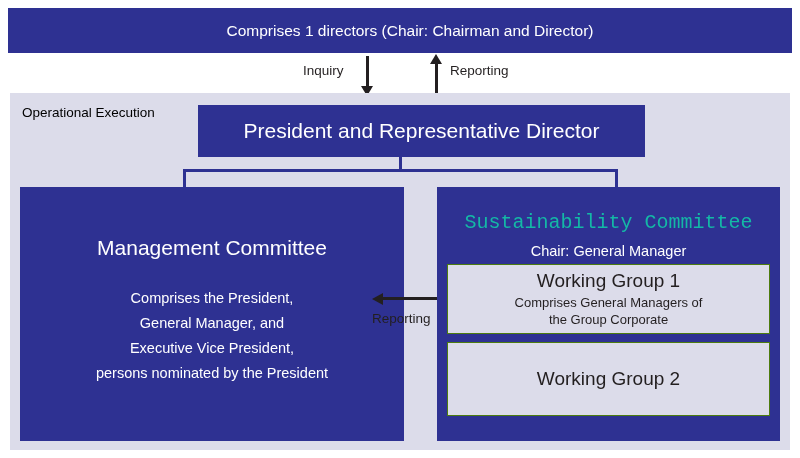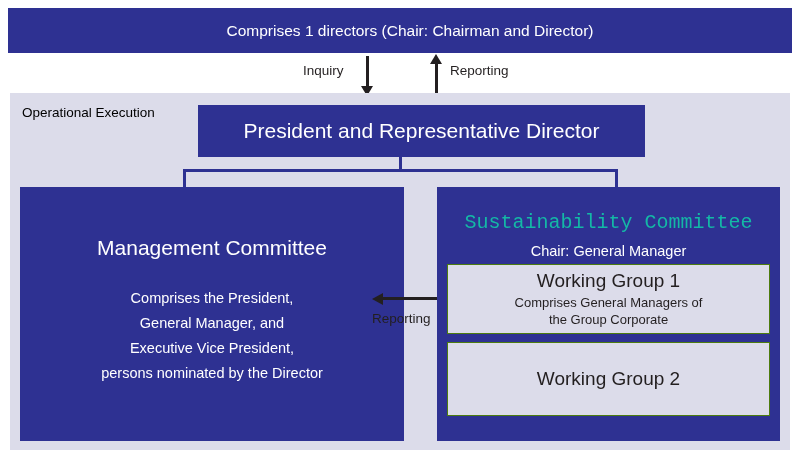--- a/index.html
+++ b/index.html
@@ -292,21 +292,21 @@
     <div class="conn conn-h-bus"></div>
     <div class="conn conn-v-left"></div>
     <div class="conn conn-v-right"></div>
 
     <div class="mgmt-box">
       <span class="mgmt-title">Management Committee</span>
       <div class="mgmt-lines">
         <div>Comprises the President,</div>
         <div>General Manager, and</div>
         <div>Executive Vice President,</div>
-        <div>persons nominated by the Director</div>
+        <div>persons nominated by the President</div>
       </div>
     </div>
 
     <div class="rep-arrow-shaft"></div>
     <div class="rep-arrow-head"></div>
     <span class="rep-arrow-label">Reporting</span>
 
     <div class="sus-box">
       <span class="sus-title">Sustainability Committee</span>
       <span class="sus-chair">Chair: General Manager</span>

